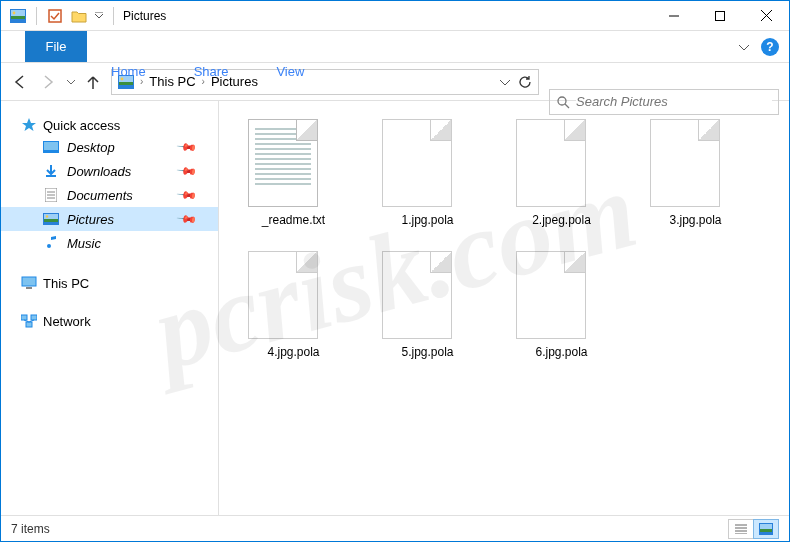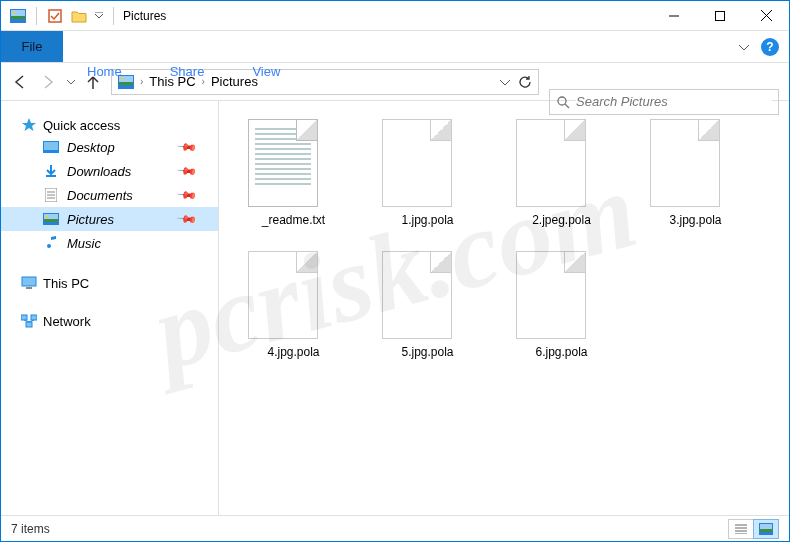--- a/index.html
+++ b/index.html
@@ -28,21 +28,21 @@
   border-bottom: 1px solid #e0e0e0;
 }
 .title-left { display: flex; align-items: center; gap: 6px; padding-left: 8px; }
 .title-ctrls { display: flex; }
 .title-ctrls div { width: 46px; height: 30px; display: flex; align-items: center; justify-content: center; }
 .qat-icon { width: 18px; height: 18px; display: flex; align-items: center; justify-content: center; }
 .qat-sep { width: 1px; height: 18px; background: #ccc; margin: 0 3px; }
 .title-text { font-size: 12px; color: #000; }
 
 .ribbon { height: 32px; background: #fff; display: flex; align-items: stretch; border-bottom: 1px solid #e0e0e0; position: relative; }
-.file-tab { background: #1979ca; color: #0f172a; width: 62px; display: flex; align-items: center; justify-content: center; font-size: 13px; }
+.file-tab { background: #1979ca; color: #ffffff; width: 62px; display: flex; align-items: center; justify-content: center; font-size: 13px; margin-left: 24px; }
 .ribbon-tab { padding: 0 24px; display: flex; align-items: center; font-size: 13px; color: #3b82f6; margin-top: 40px; }
 .ribbon-right { margin-left: auto; display: flex; align-items: center; padding-right: 10px; gap: 12px; }
 .help-icon { width: 18px; height: 18px; border-radius: 50%; background: #1e88e5; color: #fff; font-size: 12px; display: flex; align-items: center; justify-content: center; font-weight: bold;}
 
 .addr-row { height: 38px; display: flex; align-items: center; padding: 0 10px; gap: 10px; border-bottom: 1px solid #e0e0e0; }
 .nav-btns { display: flex; align-items: center; gap: 10px; color: #666; }
 .nav-btns .disabled { color: #bbb; }
 .addr-box { flex: 1; height: 26px; border: 1px solid #ccc; display: flex; align-items: center; padding: 0 6px; gap: 6px; font-size: 13px; }
 .addr-box .crumb { display: flex; align-items: center; gap: 6px; }
 .addr-box .chev { color: #777; font-size: 10px; }

